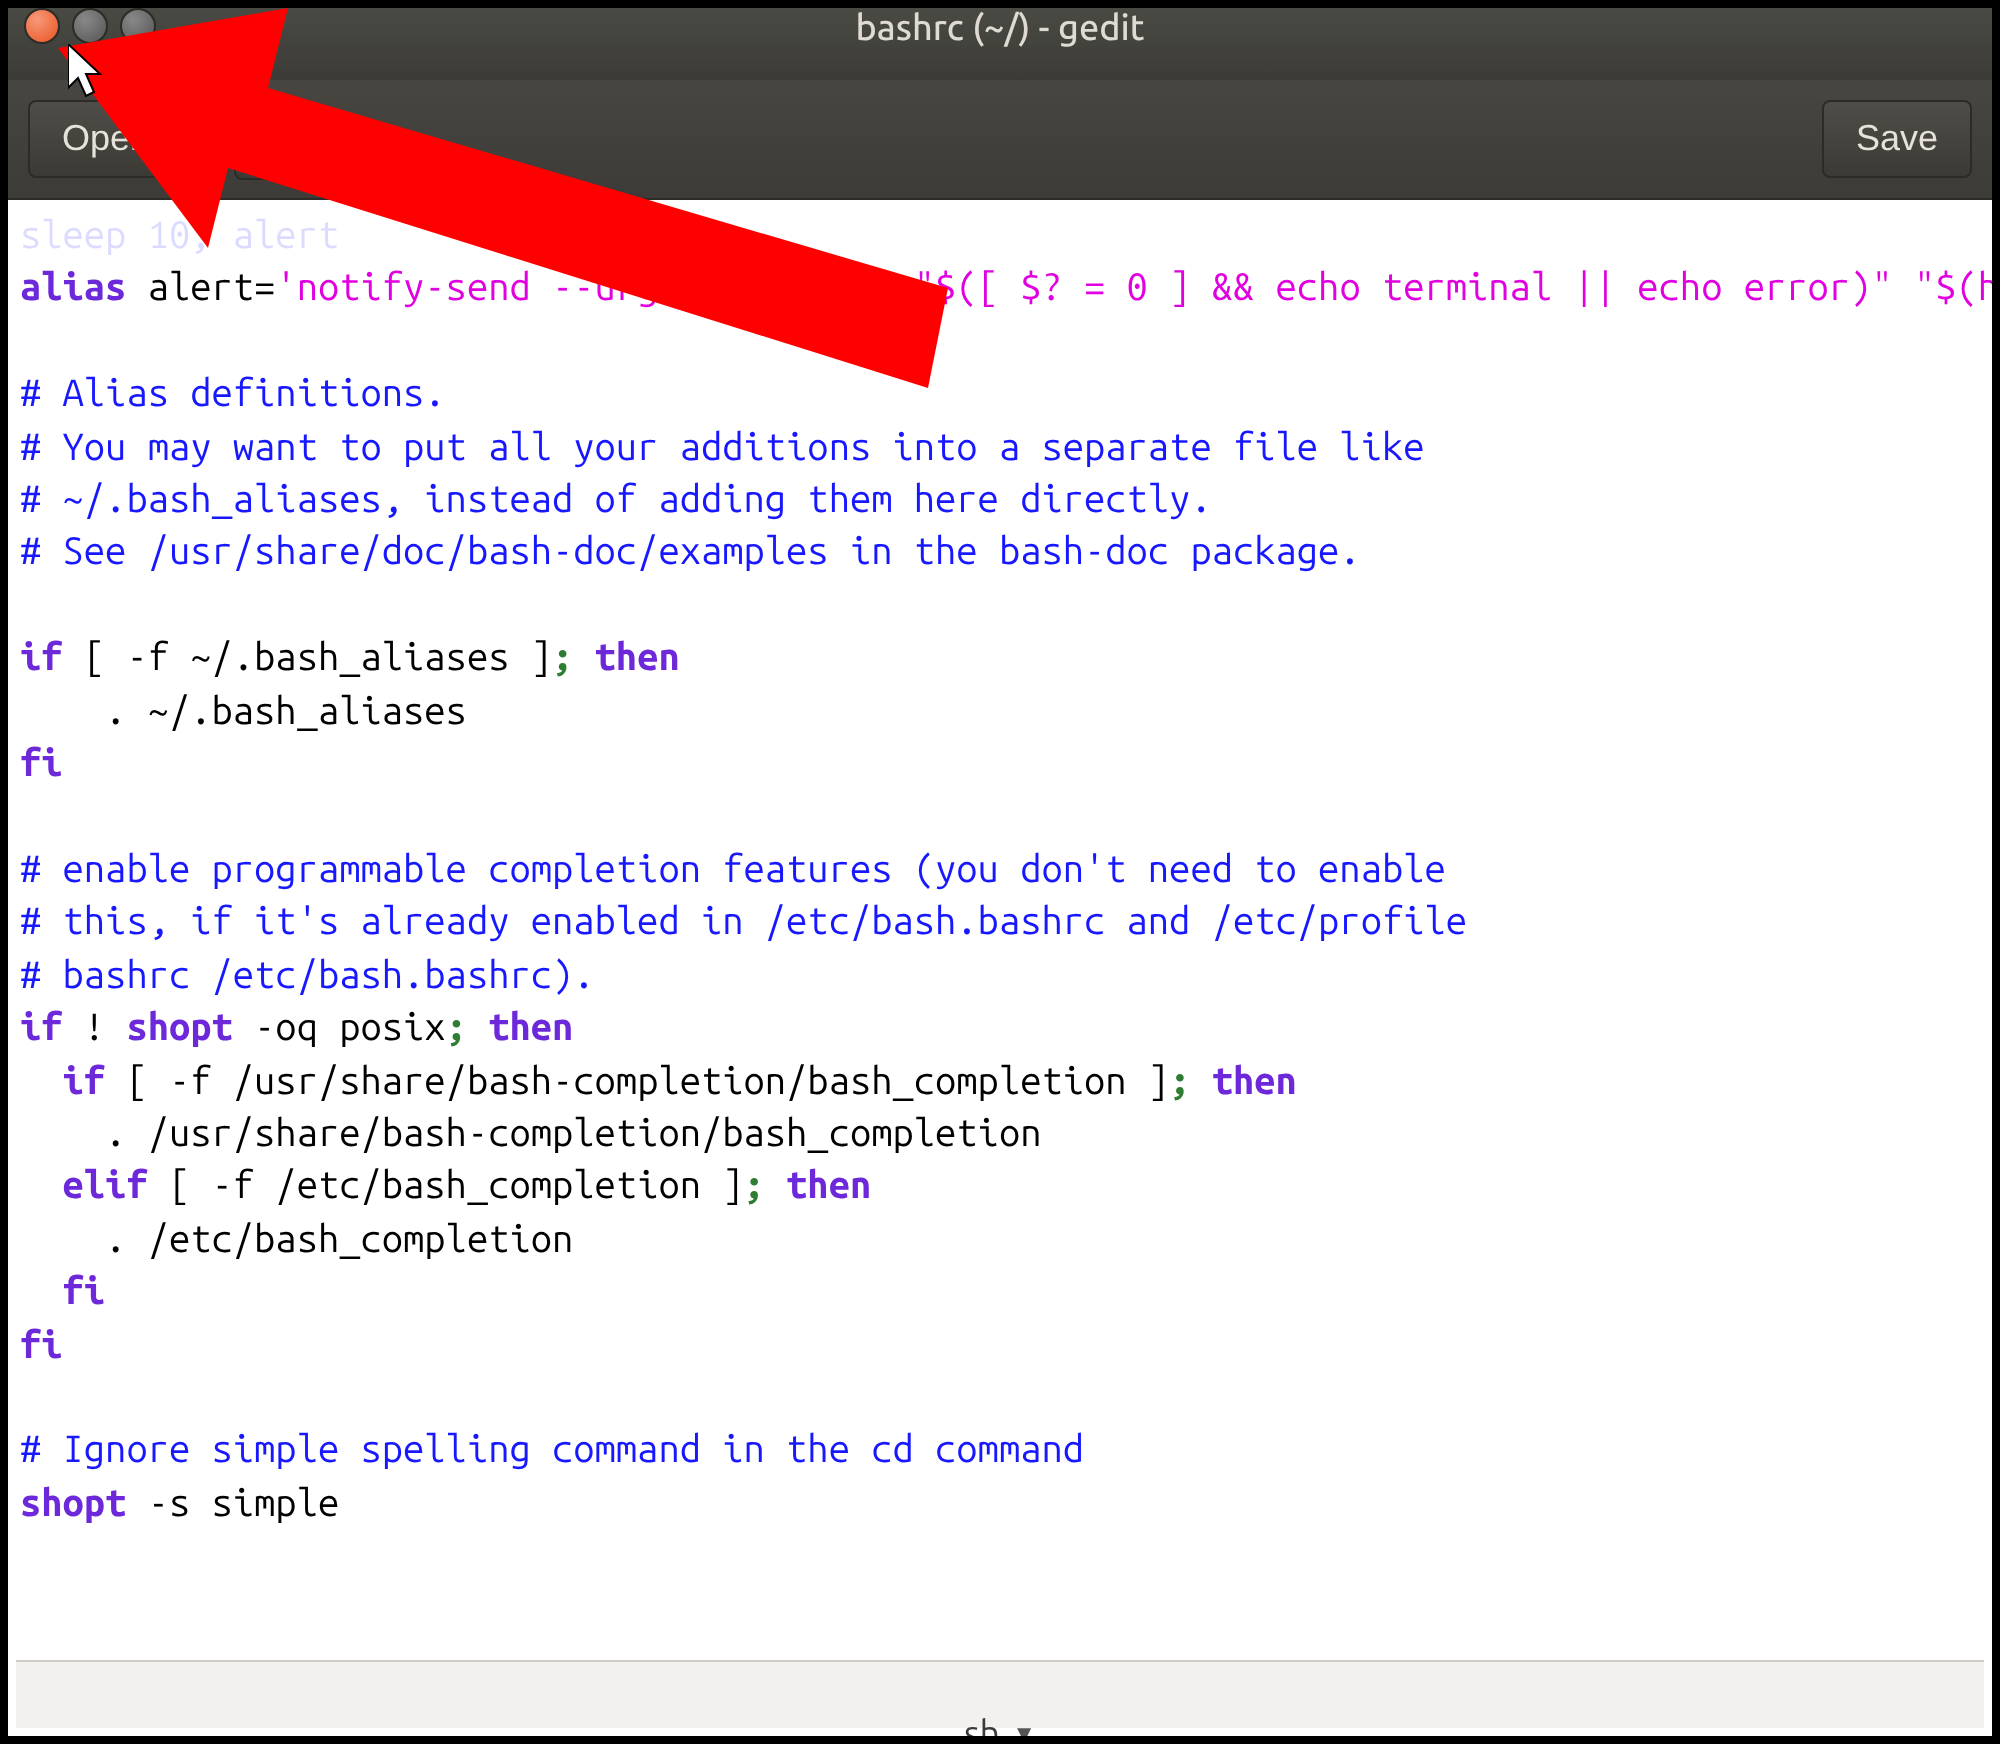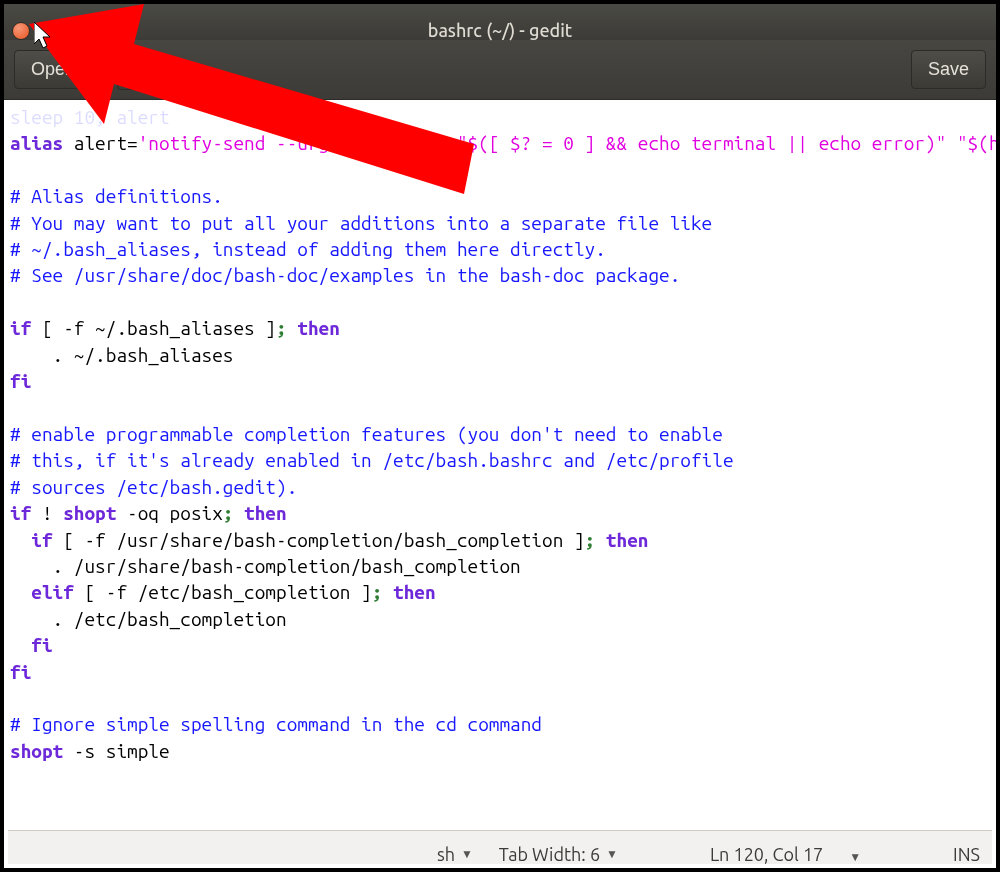--- a/index.html
+++ b/index.html
@@ -9,21 +9,21 @@
     width: 1000px;
     height: 872px;
     border: 4px solid #000;
     position: relative;
     overflow: hidden;
   }
   .titlebar {
     height: 36px;
     background: linear-gradient(to bottom, #4a4a44 0%, #3c3b37 100%);
     display: flex;
-    align-items: flex-end;
+    align-items: flex-start;
     padding: 0 8px;
     color: #dfdbd2;
     font-size: 18px;
     font-weight: 500;
     position: relative;
   }
   .window-controls {
     display: flex;
     gap: 6px;
     align-items: center;
@@ -79,25 +79,26 @@
   .editor .cmt  { color: #1818ff; }
   .editor .str  { color: #e000e0; }
   .editor .punc { color: #2e7d32; font-weight: bold; }
   .statusbar {
     position: absolute;
     bottom: 4px; left: 4px; right: 4px;
     height: 34px;
     background: #f2f1ef;
     border-top: 1px solid #cfccc5;
     display: flex;
-    align-items: flex-end;
+    align-items: center;
     font-size: 18px;
     color: #3c3b37;
     padding: 0 12px;
     gap: 26px;
+    flex-direction: column;
   }
   .statusbar .sb-left { flex: 1.2; }
   .statusbar .sb-item { display: flex; align-items: center; gap: 6px; cursor: pointer; }
   .statusbar .sb-gap { width: 40px; }
   .dd { font-size: 12px; color: #555; }
   .arrow-overlay {
     position: absolute;
     top: 0; left: 0;
     pointer-events: none;
     z-index: 50;
@@ -142,21 +143,21 @@
 <span class="cmt"># You may want to put all your additions into a separate file like</span>
 <span class="cmt"># ~/.bash_aliases, instead of adding them here directly.</span>
 <span class="cmt"># See /usr/share/doc/bash-doc/examples in the bash-doc package.</span>
 
 <span class="kw">if</span><span> [ -f ~/.bash_aliases ]</span><span class="punc">;</span><span class="kw"> then</span>
 <span>    . ~/.bash_aliases</span>
 <span class="kw">fi</span>
 
 <span class="cmt"># enable programmable completion features (you don't need to enable</span>
 <span class="cmt"># this, if it's already enabled in /etc/bash.bashrc and /etc/profile</span>
-<span class="cmt"># sources /etc/bash.gedit).</span>
+<span class="cmt"># bashrc /etc/bash.bashrc).</span>
 <span class="kw">if</span><span> ! </span><span class="kw">shopt</span><span> -oq posix</span><span class="punc">;</span><span class="kw"> then</span>
 <span>  </span><span class="kw">if</span><span> [ -f /usr/share/bash-completion/bash_completion ]</span><span class="punc">;</span><span class="kw"> then</span>
 <span>    . /usr/share/bash-completion/bash_completion</span>
 <span>  </span><span class="kw">elif</span><span> [ -f /etc/bash_completion ]</span><span class="punc">;</span><span class="kw"> then</span>
 <span>    . /etc/bash_completion</span>
 <span class="kw">  fi</span>
 <span class="kw">fi</span>
 
 <span class="cmt"># Ignore simple spelling command in the cd command</span>
 <span class="kw">shopt</span><span> -s simple</span>

